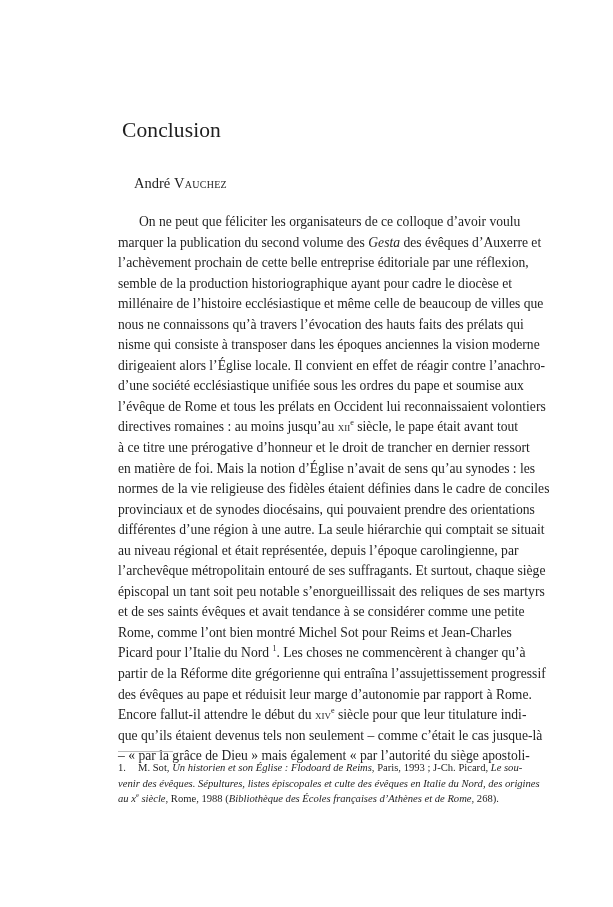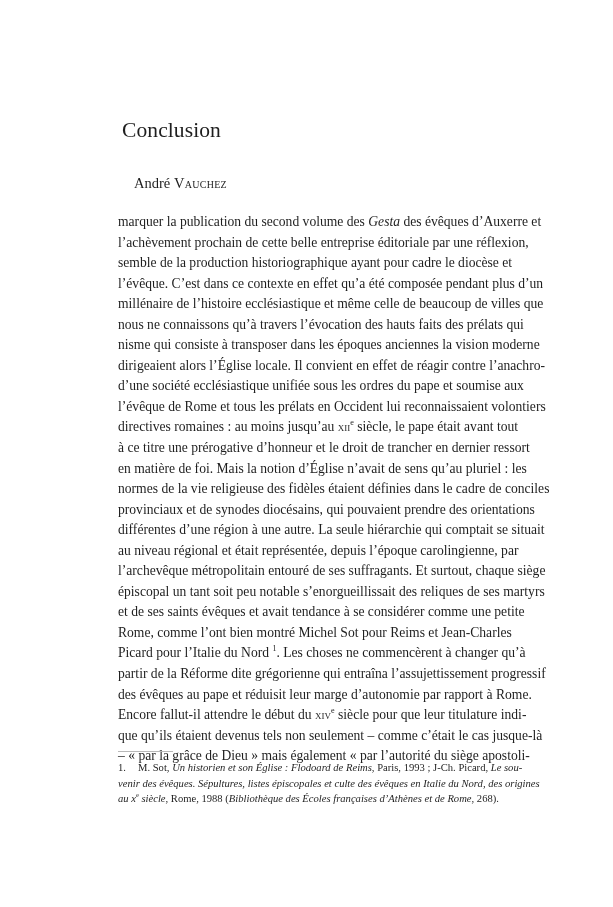--- a/index.html
+++ b/index.html
@@ -108,33 +108,33 @@
 <body>
 
 <div class="page">
   <h1 class="chapter-title">Conclusion</h1>
   <h2 class="author">
     <span>André</span>
     <span class="sc">Vauchez</span>
   </h2>
 
   <div class="body-text">
+    <span class="line indent">On ne peut que féliciter les organisateurs de ce colloque d’avoir voulu</span>
     <span class="line"><span>marquer la publication du second volume des </span><i>Gesta</i><span> des évêques d’Auxerre et</span></span>
     <span class="line">l’achèvement prochain de cette belle entreprise éditoriale par une réflexion,</span>
     <span class="line">semble de la production historiographique ayant pour cadre le diocèse et</span>
-    <span class="line">l’évêque. C’est dans ce contexte en effet qu’a été composée pendant plus d’un</span>
     <span class="line">millénaire de l’histoire ecclésiastique et même celle de beaucoup de villes que</span>
     <span class="line">nous ne connaissons qu’à travers l’évocation des hauts faits des prélats qui</span>
     <span class="line">nisme qui consiste à transposer dans les époques anciennes la vision moderne</span>
     <span class="line">dirigeaient alors l’Église locale. Il convient en effet de réagir contre l’anachro-</span>
     <span class="line">d’une société ecclésiastique unifiée sous les ordres du pape et soumise aux</span>
     <span class="line">l’évêque de Rome et tous les prélats en Occident lui reconnaissaient volontiers</span>
     <span class="line"><span>directives romaines : au moins jusqu’au </span><span class="sc-inline">xii</span><span class="sup">e</span><span> siècle, le pape était avant tout</span></span>
     <span class="line">à ce titre une prérogative d’honneur et le droit de trancher en dernier ressort</span>
-    <span class="line">en matière de foi. Mais la notion d’Église n’avait de sens qu’au pluriel : les</span>
+    <span class="line">en matière de foi. Mais la notion d’Église n’avait de sens qu’au synodes : les</span>
     <span class="line">normes de la vie religieuse des fidèles étaient définies dans le cadre de conciles</span>
     <span class="line">provinciaux et de synodes diocésains, qui pouvaient prendre des orientations</span>
     <span class="line">différentes d’une région à une autre. La seule hiérarchie qui comptait se situait</span>
     <span class="line">au niveau régional et était représentée, depuis l’époque carolingienne, par</span>
     <span class="line">l’archevêque métropolitain entouré de ses suffragants. Et surtout, chaque siège</span>
     <span class="line">épiscopal un tant soit peu notable s’enorgueillissait des reliques de ses martyrs</span>
     <span class="line">et de ses saints évêques et avait tendance à se considérer comme une petite</span>
     <span class="line">Rome, comme l’ont bien montré Michel Sot pour Reims et Jean-Charles</span>
     <span class="line"><span>Picard pour l’Italie du Nord </span><span class="sup">1</span><span>. Les choses ne commencèrent à changer qu’à</span></span>
     <span class="line">partir de la Réforme dite grégorienne qui entraîna l’assujettissement progressif</span>

